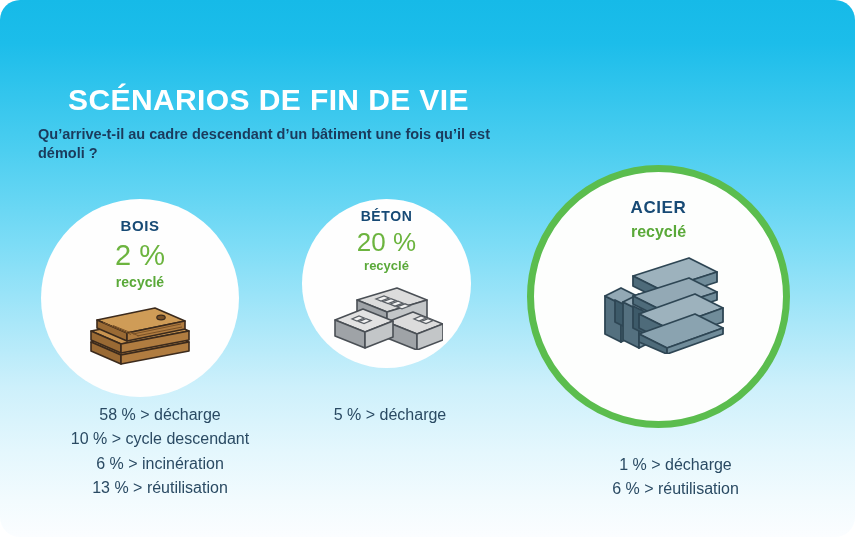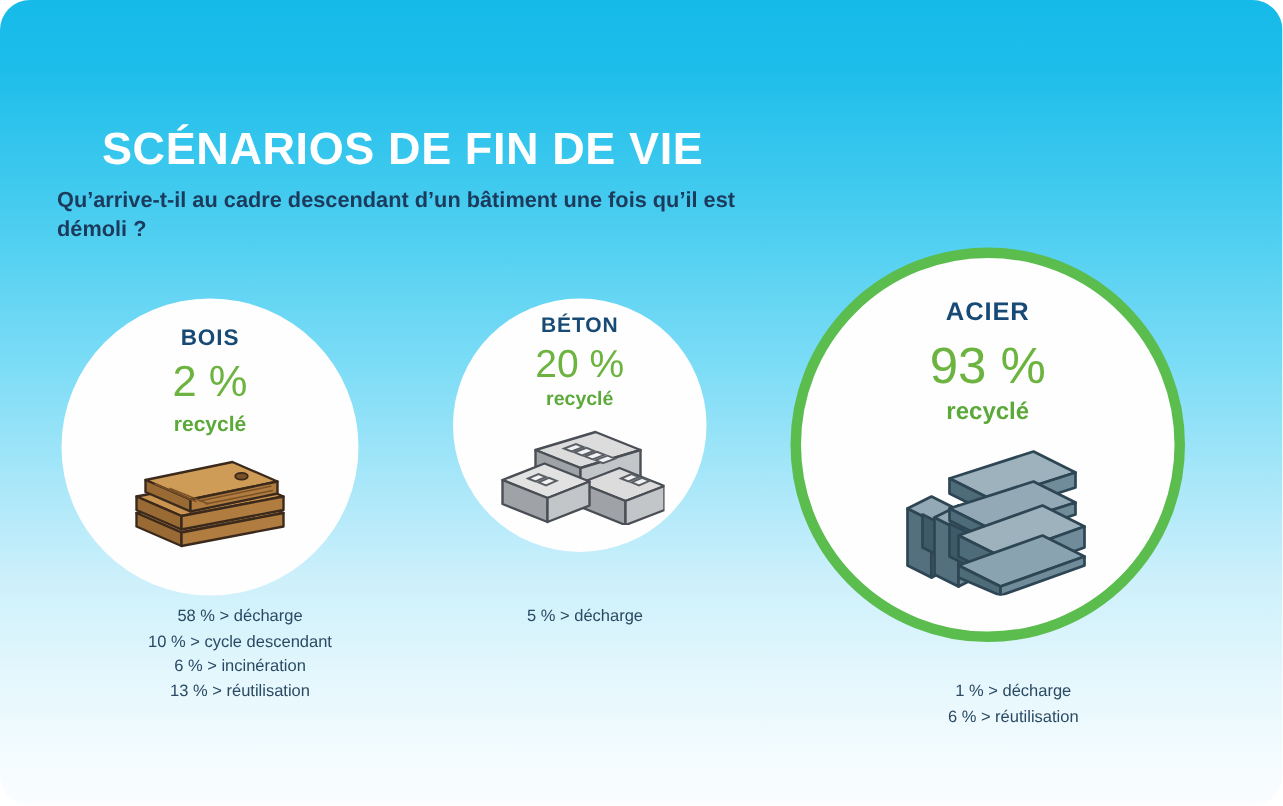--- a/index.html
+++ b/index.html
@@ -126,21 +126,21 @@
   #circle-acier .mat-name { font-size: 17px; margin-top: 26px; }
   #circle-acier .mat-pct { font-size: 34px; margin-top: 9px; }
   #circle-acier .mat-recycled { font-size: 16px; margin-top: 5px; }
   #circle-acier .icon-wrap { margin-top: 9px; }
 
   
   .caption {
     position: absolute;
     text-align: center;
     color: #2a4a63;
-    font-size: 11px;
+    font-size: 16px;
     line-height: 1.52;
   }
   .caption div { white-space: nowrap; }
 
   #caption-bois  { left: 60px;  top: 403px; width: 200px; }
   #caption-beton { left: 300px; top: 403px; width: 180px; }
   #caption-acier { left: 588px; top: 453px; width: 175px; }
 </style>
 </head>
 <body>
@@ -229,21 +229,20 @@
       </div>
     </div>
   </div>
   <div class="caption" id="caption-beton">
     <div>5 % &gt; décharge</div>
   </div>
 
   <div class="circle" id="circle-acier">
     <div class="circle-inner">
       <div class="mat-name">ACIER</div>
-      <div class="mat-pct">93 %</div>
       <div class="mat-recycled">recyclé</div>
       <div class="icon-wrap">
         <svg width="132" height="104" viewBox="0 0 132 104">
           <g stroke="#2e4654" stroke-width="1.8" stroke-linejoin="round">
 
             <polygon points="12,46 28,54 28,92 12,84" fill="#54707f"></polygon>
             <polygon points="28,54 44,46 44,84 28,92" fill="#6f8a98"></polygon>
             <polygon points="12,46 28,38 44,46 28,54" fill="#93a9b5"></polygon>
 
             <polygon points="22,50 34,56 34,78 22,72" fill="#3d5a69"></polygon>

